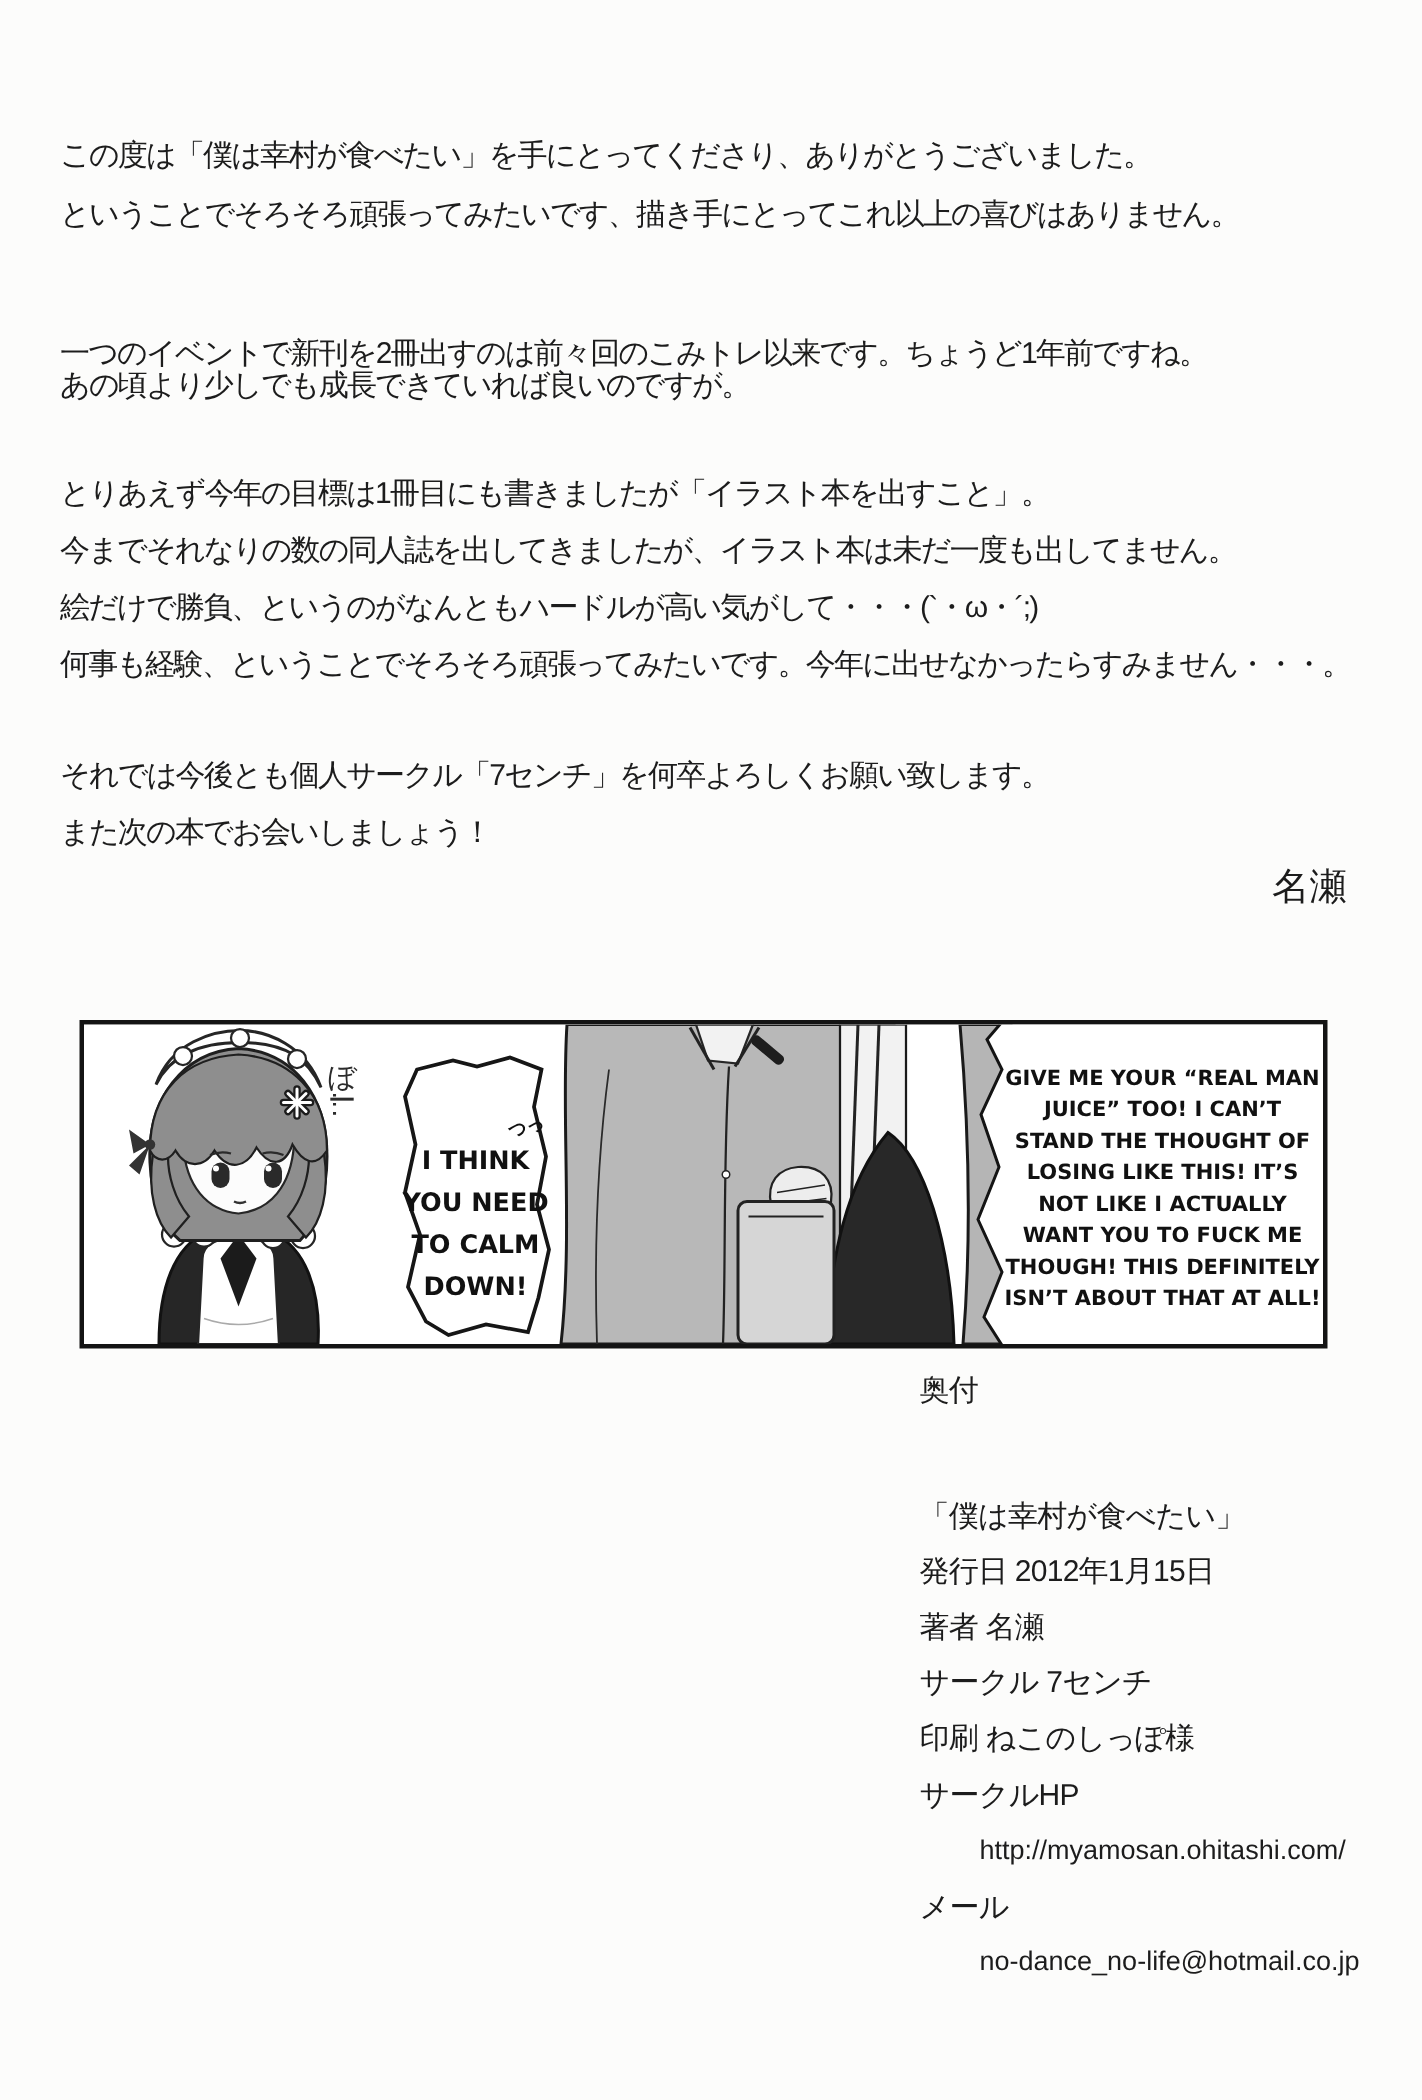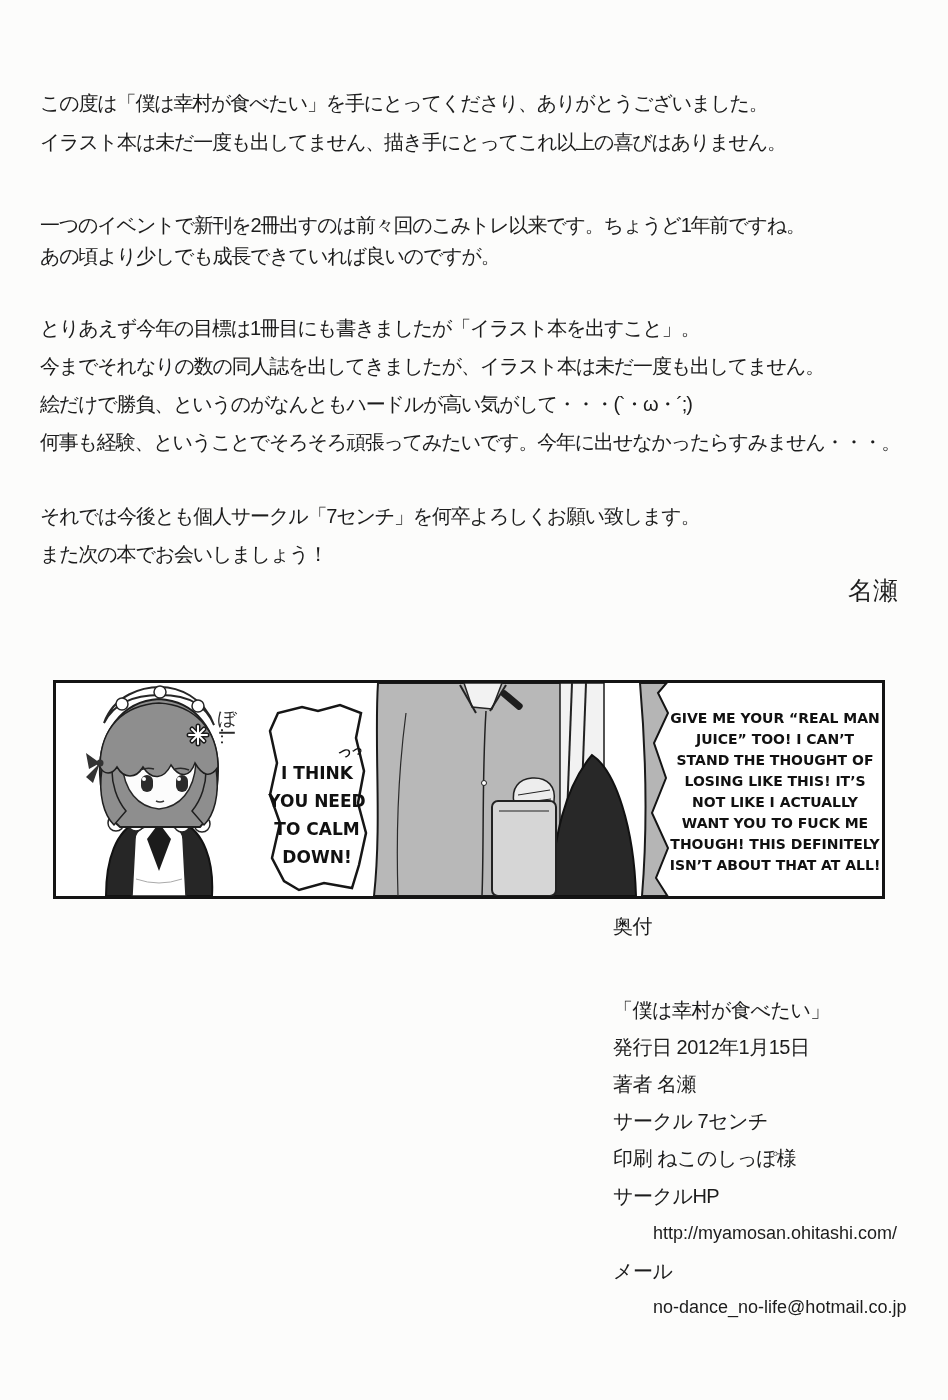--- a/index.html
+++ b/index.html
@@ -19,23 +19,23 @@
   .sfx{position:absolute;left:158px;top:14px;writing-mode:vertical-rl;
        font-size:19px;letter-spacing:4px;color:#2b2b2b;font-weight:500;}
   .bubble-text{font-family:"DejaVu Sans",sans-serif;font-weight:bold;fill:#111;}
 </style>
 </head>
 <body>
 
 <div class="page">
 
   <div class="jp-line" style="top:90px">この度は「僕は幸村が食べたい」を手にとってくださり、ありがとうございました。</div>
-  <div class="jp-line" style="top:129px">イラスト本は未だ一度も出してません、描き手にとってこれ以上の喜びはありません。</div>
+  <div class="jp-line" style="top:129px">ということでそろそろ頑張ってみたいです、描き手にとってこれ以上の喜びはありません。</div>
 
-  <div class="jp-line" style="top:212px">一つのイベントで新刊を2冊出すのは前々回のこみトレ以来です。ちょうど1年前ですね。</div>
+  <div class="jp-line" style="top:222px">一つのイベントで新刊を2冊出すのは前々回のこみトレ以来です。ちょうど1年前ですね。</div>
   <div class="jp-line" style="top:243px">あの頃より少しでも成長できていれば良いのですが。</div>
 
   <div class="jp-line" style="top:315px">とりあえず今年の目標は1冊目にも書きましたが「イラスト本を出すこと」。</div>
   <div class="jp-line" style="top:353px">今までそれなりの数の同人誌を出してきましたが、イラスト本は未だ一度も出してません。</div>
   <div class="jp-line" style="top:429px">何事も経験、ということでそろそろ頑張ってみたいです。今年に出せなかったらすみません・・・。</div>
   <div class="jp-line" style="top:391px">絵だけで勝負、というのがなんともハードルが高い気がして・・・(`・ω・´;)</div>
 
   <div class="jp-line" style="top:503px">それでは今後とも個人サークル「7センチ」を何卒よろしくお願い致します。</div>
   <div class="jp-line" style="top:541px">また次の本でお会いしましょう！</div>
 

